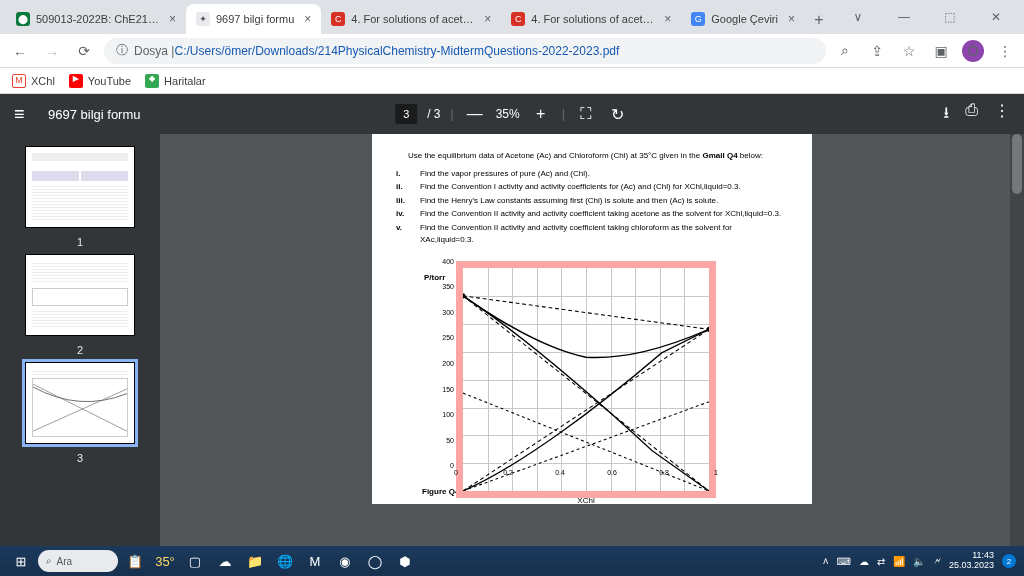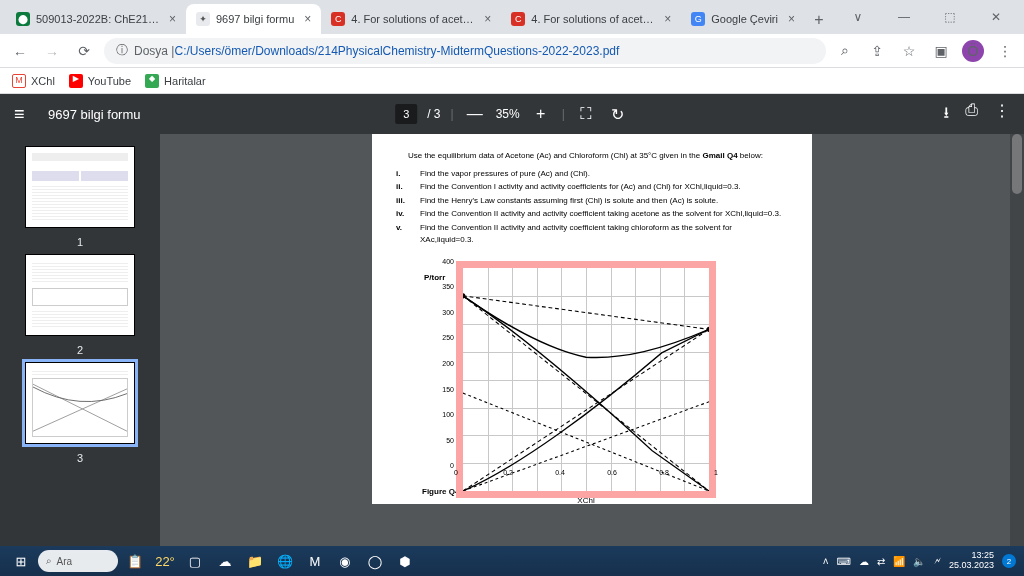--- a/index.html
+++ b/index.html
@@ -256,36 +256,36 @@
   </div>
   <div class="scroll">
       <div class="th"></div>
     </div>
 </div>
 
 <div class="taskbar">
   <div class="tb">⊞</div>
   <div class="search">⌕ <span>Ara</span></div>
   <div class="tb">📋</div>
-  <div class="tb" style="color:#ffd966">22°</div>
+  <div class="tb" style="color:#ffd966">35°</div>
   <div class="tb">▢</div>
   <div class="tb">☁</div>
   <div class="tb">📁</div>
   <div class="tb">🌐</div>
   <div class="tb">M</div>
   <div class="tb">◉</div>
   <div class="tb">◯</div>
   <div class="tb">⬢</div>
   <div class="tray">
     <span>˄</span>
     <span>⌨</span>
     <span>☁</span>
     <span>⇄</span>
     <span>📶</span>
     <span>🔈</span>
     <span>🗲</span>
     <div class="clock">
-        <div>13:25</div>
+        <div>11:43</div>
         <div>25.03.2023</div>
       </div>
     <span style="background:#0078d4;border-radius:50%;width:14px;height:14px;display:inline-flex;align-items:center;justify-content:center;font-size:8px">2</span>
   </div>
 </div>
 
 </body></html>

